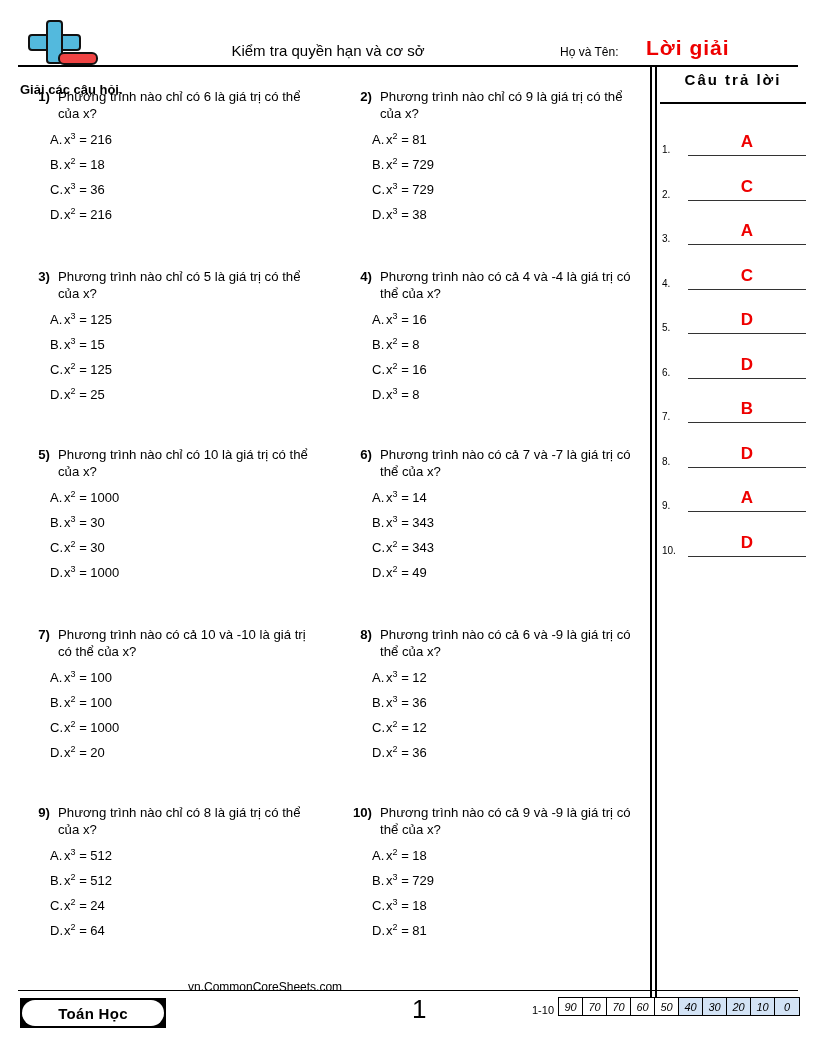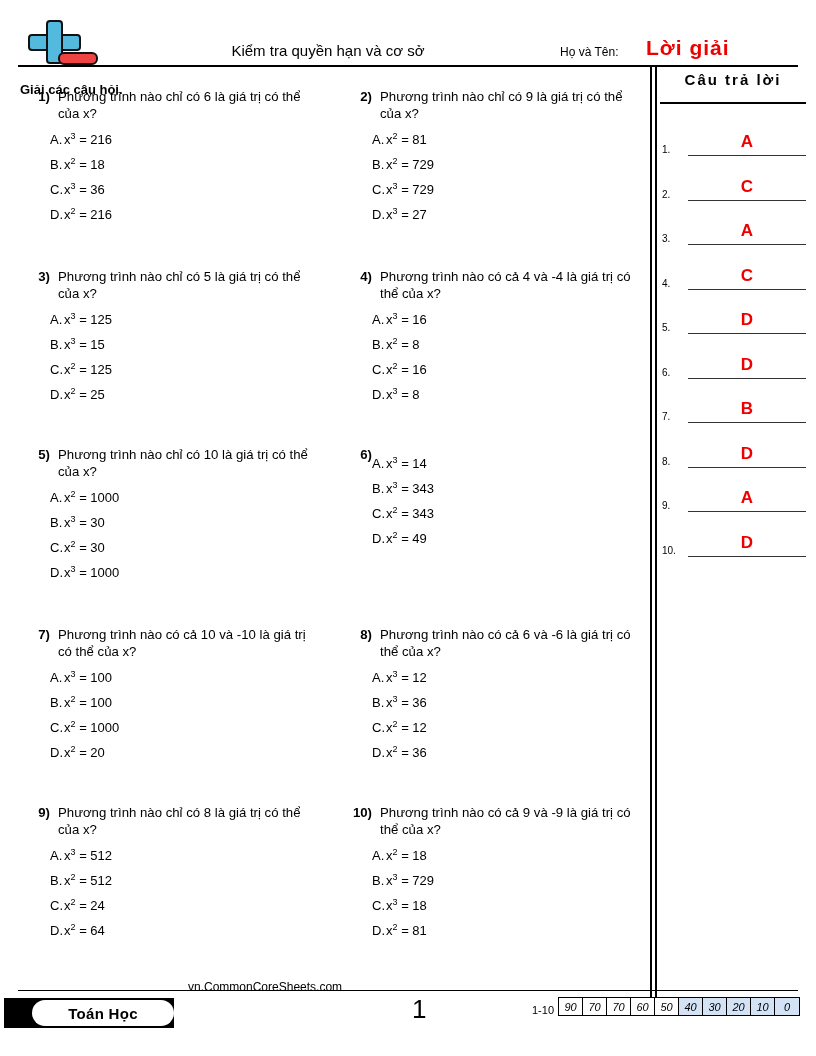--- a/index.html
+++ b/index.html
@@ -233,28 +233,28 @@
   #footer-rule {
     position: absolute;
     left: 18px;
     top: 990px;
     width: 780px;
     height: 1px;
     background: #000;
   }
   #brand-badge {
     position: absolute;
-    left: 4px;
+    left: 20px;
     top: 998px;
-    width: 170px;
+    width: 146px;
     height: 30px;
     background: #000;
     display: flex;
     align-items: center;
-    justify-content: flex-end;
+    justify-content: center;
   }
   #brand-badge-inner {
     width: 142px;
     height: 26px;
     background: #fff;
     border-radius: 13px;
     display: flex;
     align-items: center;
     justify-content: center;
     font-size: 15px;
@@ -339,21 +339,21 @@
           <div class="choice"><span class="lbl">C.</span><span>x</span><sup>3</sup> <span>= 36</span></div>
           <div class="choice"><span class="lbl">D.</span><span>x</span><sup>2</sup> <span>= 216</span></div>
         </div>
       </div>
       <div class="qblock" style="left: 342px; top: 0px;">
         <div class="qhead"><span class="qnum">2)</span><span>Phương trình nào chỉ có 9 là giá trị có thể của x?</span></div>
         <div class="choices-wrap">
           <div class="choice"><span class="lbl">A.</span><span>x</span><sup>2</sup> <span>= 81</span></div>
           <div class="choice"><span class="lbl">B.</span><span>x</span><sup>2</sup> <span>= 729</span></div>
           <div class="choice"><span class="lbl">C.</span><span>x</span><sup>3</sup> <span>= 729</span></div>
-          <div class="choice"><span class="lbl">D.</span><span>x</span><sup>3</sup> <span>= 27</span></div>
+          <div class="choice"><span class="lbl">D.</span><span>x</span><sup>3</sup> <span>= 38</span></div>
         </div>
       </div>
       <div class="qblock" style="left: 20px; top: 180px;">
         <div class="qhead"><span class="qnum">3)</span><span>Phương trình nào chỉ có 5 là giá trị có thể của x?</span></div>
         <div class="choices-wrap">
           <div class="choice"><span class="lbl">A.</span><span>x</span><sup>3</sup> <span>= 125</span></div>
           <div class="choice"><span class="lbl">B.</span><span>x</span><sup>3</sup> <span>= 15</span></div>
           <div class="choice"><span class="lbl">C.</span><span>x</span><sup>2</sup> <span>= 125</span></div>
           <div class="choice"><span class="lbl">D.</span><span>x</span><sup>2</sup> <span>= 25</span></div>
         </div>
@@ -370,39 +370,39 @@
       <div class="qblock" style="left: 20px; top: 358px;">
         <div class="qhead"><span class="qnum">5)</span><span>Phương trình nào chỉ có 10 là giá trị có thể của x?</span></div>
         <div class="choices-wrap">
           <div class="choice"><span class="lbl">A.</span><span>x</span><sup>2</sup> <span>= 1000</span></div>
           <div class="choice"><span class="lbl">B.</span><span>x</span><sup>3</sup> <span>= 30</span></div>
           <div class="choice"><span class="lbl">C.</span><span>x</span><sup>2</sup> <span>= 30</span></div>
           <div class="choice"><span class="lbl">D.</span><span>x</span><sup>3</sup> <span>= 1000</span></div>
         </div>
       </div>
       <div class="qblock" style="left: 342px; top: 358px;">
-        <div class="qhead"><span class="qnum">6)</span></div>
+        <div class="qhead"><span class="qnum">6)</span><span>Phương trình nào có cả 7 và -7 là giá trị có thể của x?</span></div>
         <div class="choices-wrap">
           <div class="choice"><span class="lbl">A.</span><span>x</span><sup>3</sup> <span>= 14</span></div>
           <div class="choice"><span class="lbl">B.</span><span>x</span><sup>3</sup> <span>= 343</span></div>
           <div class="choice"><span class="lbl">C.</span><span>x</span><sup>2</sup> <span>= 343</span></div>
           <div class="choice"><span class="lbl">D.</span><span>x</span><sup>2</sup> <span>= 49</span></div>
         </div>
       </div>
       <div class="qblock" style="left: 20px; top: 538px;">
         <div class="qhead"><span class="qnum">7)</span><span>Phương trình nào có cả 10 và -10 là giá trị có thể của x?</span></div>
         <div class="choices-wrap">
           <div class="choice"><span class="lbl">A.</span><span>x</span><sup>3</sup> <span>= 100</span></div>
           <div class="choice"><span class="lbl">B.</span><span>x</span><sup>2</sup> <span>= 100</span></div>
           <div class="choice"><span class="lbl">C.</span><span>x</span><sup>2</sup> <span>= 1000</span></div>
           <div class="choice"><span class="lbl">D.</span><span>x</span><sup>2</sup> <span>= 20</span></div>
         </div>
       </div>
       <div class="qblock" style="left: 342px; top: 538px;">
-        <div class="qhead"><span class="qnum">8)</span><span>Phương trình nào có cả 6 và -6 là giá trị có thể của x?</span></div>
+        <div class="qhead"><span class="qnum">8)</span><span>Phương trình nào có cả 6 và -9 là giá trị có thể của x?</span></div>
         <div class="choices-wrap">
           <div class="choice"><span class="lbl">A.</span><span>x</span><sup>3</sup> <span>= 12</span></div>
           <div class="choice"><span class="lbl">B.</span><span>x</span><sup>3</sup> <span>= 36</span></div>
           <div class="choice"><span class="lbl">C.</span><span>x</span><sup>2</sup> <span>= 12</span></div>
           <div class="choice"><span class="lbl">D.</span><span>x</span><sup>2</sup> <span>= 36</span></div>
         </div>
       </div>
       <div class="qblock" style="left: 20px; top: 716px;">
         <div class="qhead"><span class="qnum">9)</span><span>Phương trình nào chỉ có 8 là giá trị có thể của x?</span></div>
         <div class="choices-wrap">

